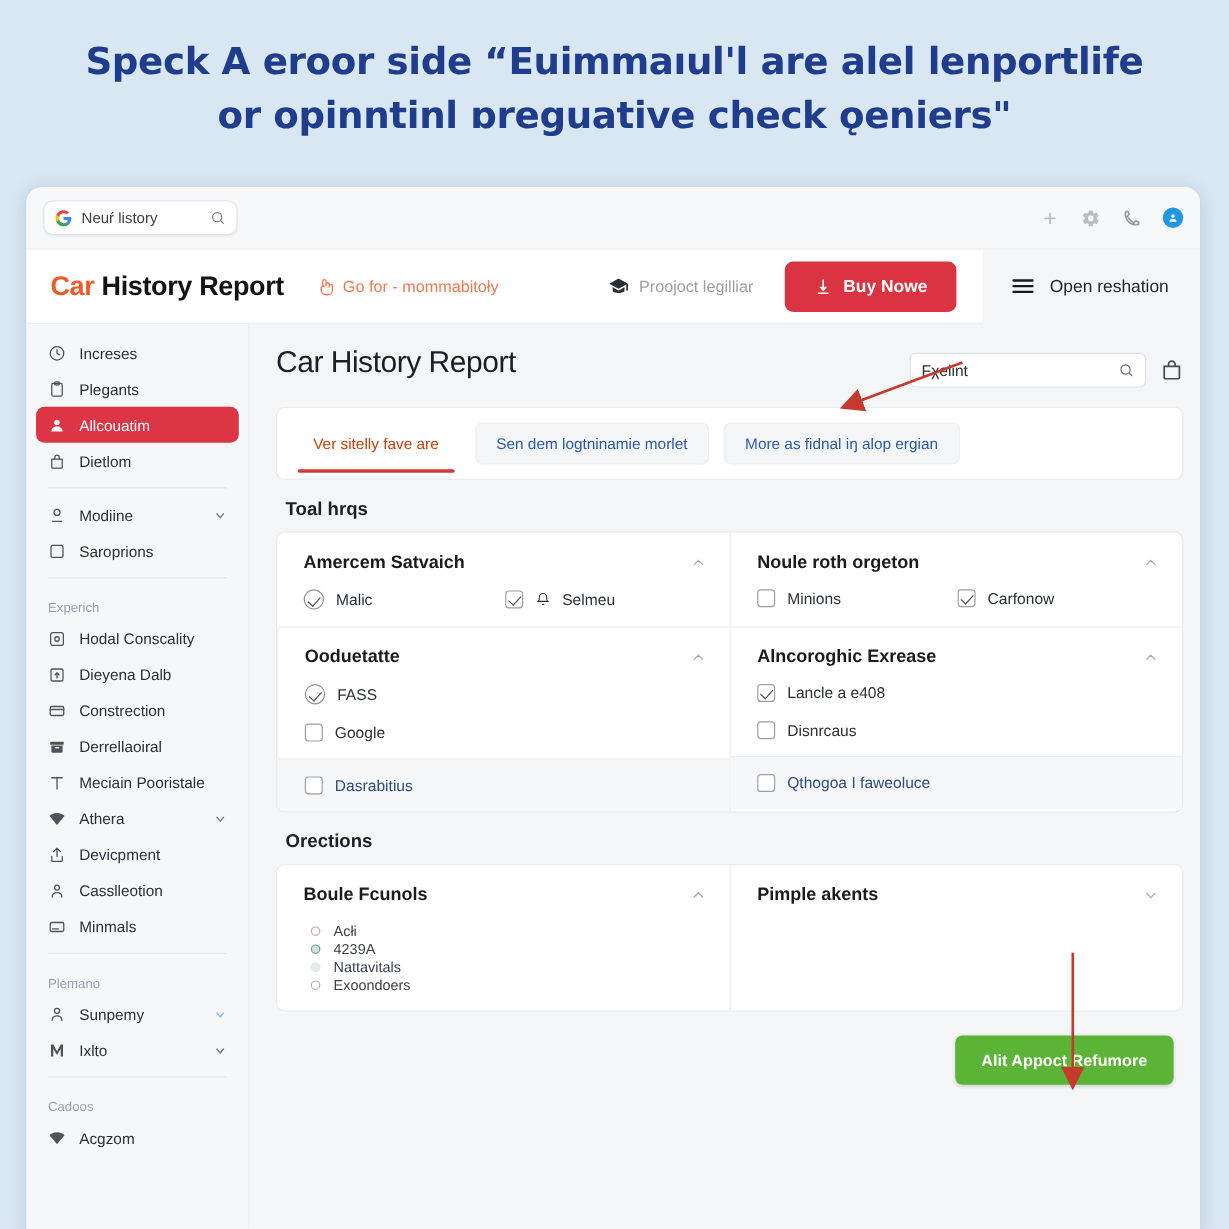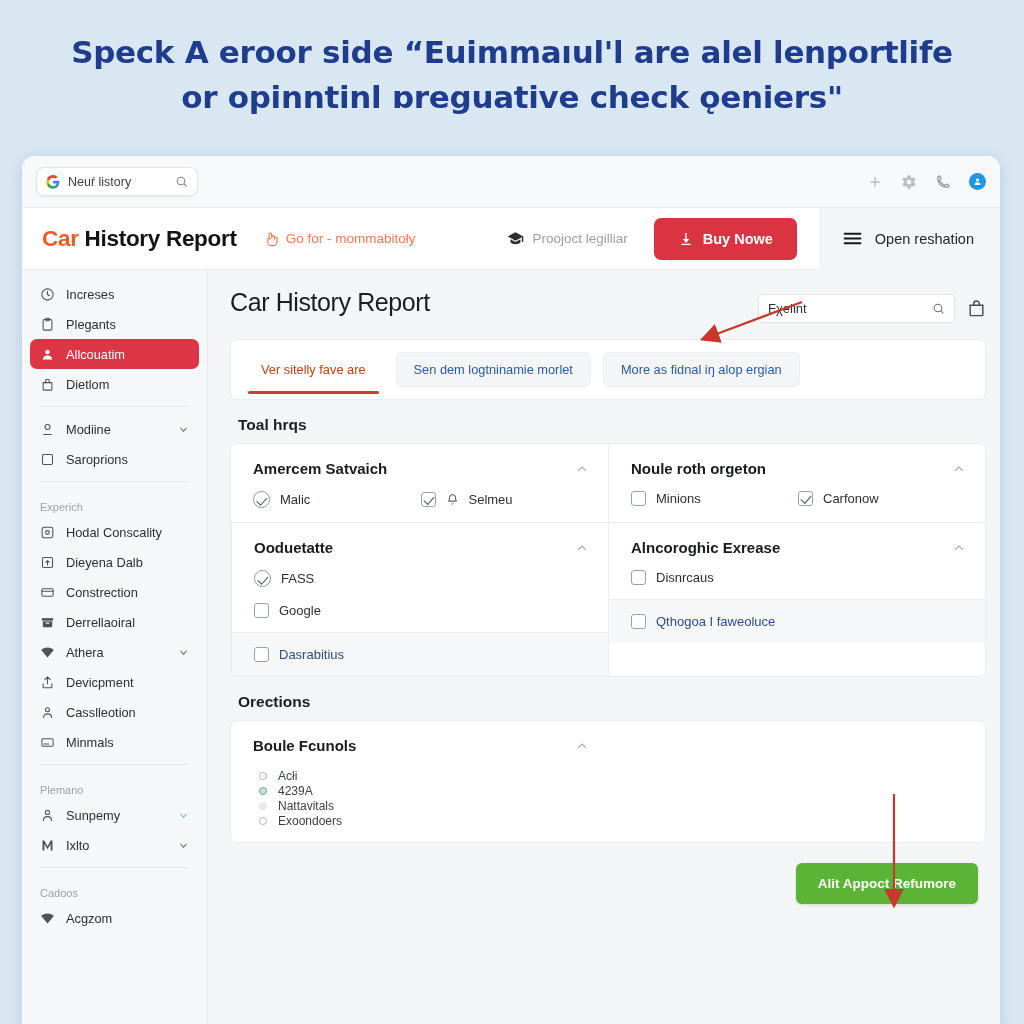--- a/index.html
+++ b/index.html
@@ -385,20 +385,26 @@
             </svg>
             <span class="s-lbl">Constrection</span>
           </div>
           <div class="s-item">
             <svg class="s-ico" viewBox="0 0 24 24" fill="currentColor" stroke="none">
               <path d="M3 5h18v4H3z"></path>
               <path d="M4.5 10h15v8a1.5 1.5 0 01-1.5 1.5H6A1.5 1.5 0 014.5 18z"></path>
               <rect x="9" y="12" width="6" height="1.8" fill="#fff"></rect>
             </svg>
             <span class="s-lbl">Derrellaoiral</span>
+          </div>
+          <div class="s-item">
+            <svg class="s-ico" viewBox="0 0 24 24" fill="none" stroke="currentColor" stroke-width="1.7" stroke-linecap="round" stroke-linejoin="round">
+              <path d="M5 5h14M12 5v15"></path>
+            </svg>
+            <span class="s-lbl">Meciain Pooristale</span>
           </div>
           <div class="s-item">
             <svg class="s-ico" viewBox="0 0 24 24" fill="currentColor" stroke="none">
               <path d="M12 4C7.6 4 3.9 5.8 2 8l10 12L22 8c-1.9-2.2-5.6-4-10-4z"></path>
             </svg>
             <span class="s-lbl">Athera</span>
             <svg class="s-chev" viewBox="0 0 24 24" fill="none" stroke="currentColor" stroke-width="2.6" stroke-linecap="round">
               <polyline points="6,9 12,16 18,9"></polyline>
             </svg>
           </div>
@@ -552,20 +558,26 @@
               </div>
               <div class="cell row2" style="padding-bottom: 0px;">
                 <div class="cell-head">
                   <span class="cell-title">Alncoroghic Exrease</span>
                   <svg class="cell-chev" viewBox="0 0 24 24" fill="none" stroke="#5c636c" stroke-width="2.2" stroke-linecap="round">
                     <polyline points="5,15 12,8 19,15"></polyline>
                   </svg>
                 </div>
                 <div class="opt-row">
                   <div class="opt">
+                    <span class="cb on"></span>
+                    <span>Lancle a e408</span>
+                  </div>
+                </div>
+                <div class="opt-row">
+                  <div class="opt">
                     <span class="cb"></span>
                     <span>Disnrcaus</span>
                   </div>
                 </div>
                 <div class="sub-strip" style="margin: 14px -20px 0px -22px;">
                   <div class="opt">
                     <span class="cb"></span>
                     <span>Qthogoa I faweoluce</span>
                   </div>
                 </div>
@@ -596,20 +608,28 @@
                   <div class="radio-line">
                     <span class="rdot pale"></span>
                     <span>Nattavitals</span>
                   </div>
                   <div class="radio-line">
                     <span class="rdot b"></span>
                     <span>Exoondoers</span>
                   </div>
                 </div>
               </div>
+              <div class="cell" style="min-height: 105px;">
+                <div class="cell-head">
+                  <span class="cell-title">Pimple akents</span>
+                  <svg class="cell-chev" viewBox="0 0 24 24" fill="none" stroke="#5c636c" stroke-width="2.2" stroke-linecap="round">
+                    <polyline points="5,9 12,16 19,9"></polyline>
+                  </svg>
+                </div>
+              </div>
             </div>
           </div>
 
         <div class="footer-row">
           <button class="green-btn">Alit Appoct Refumore</button>
         </div>
 
       </section>
     </div>
   </div>

